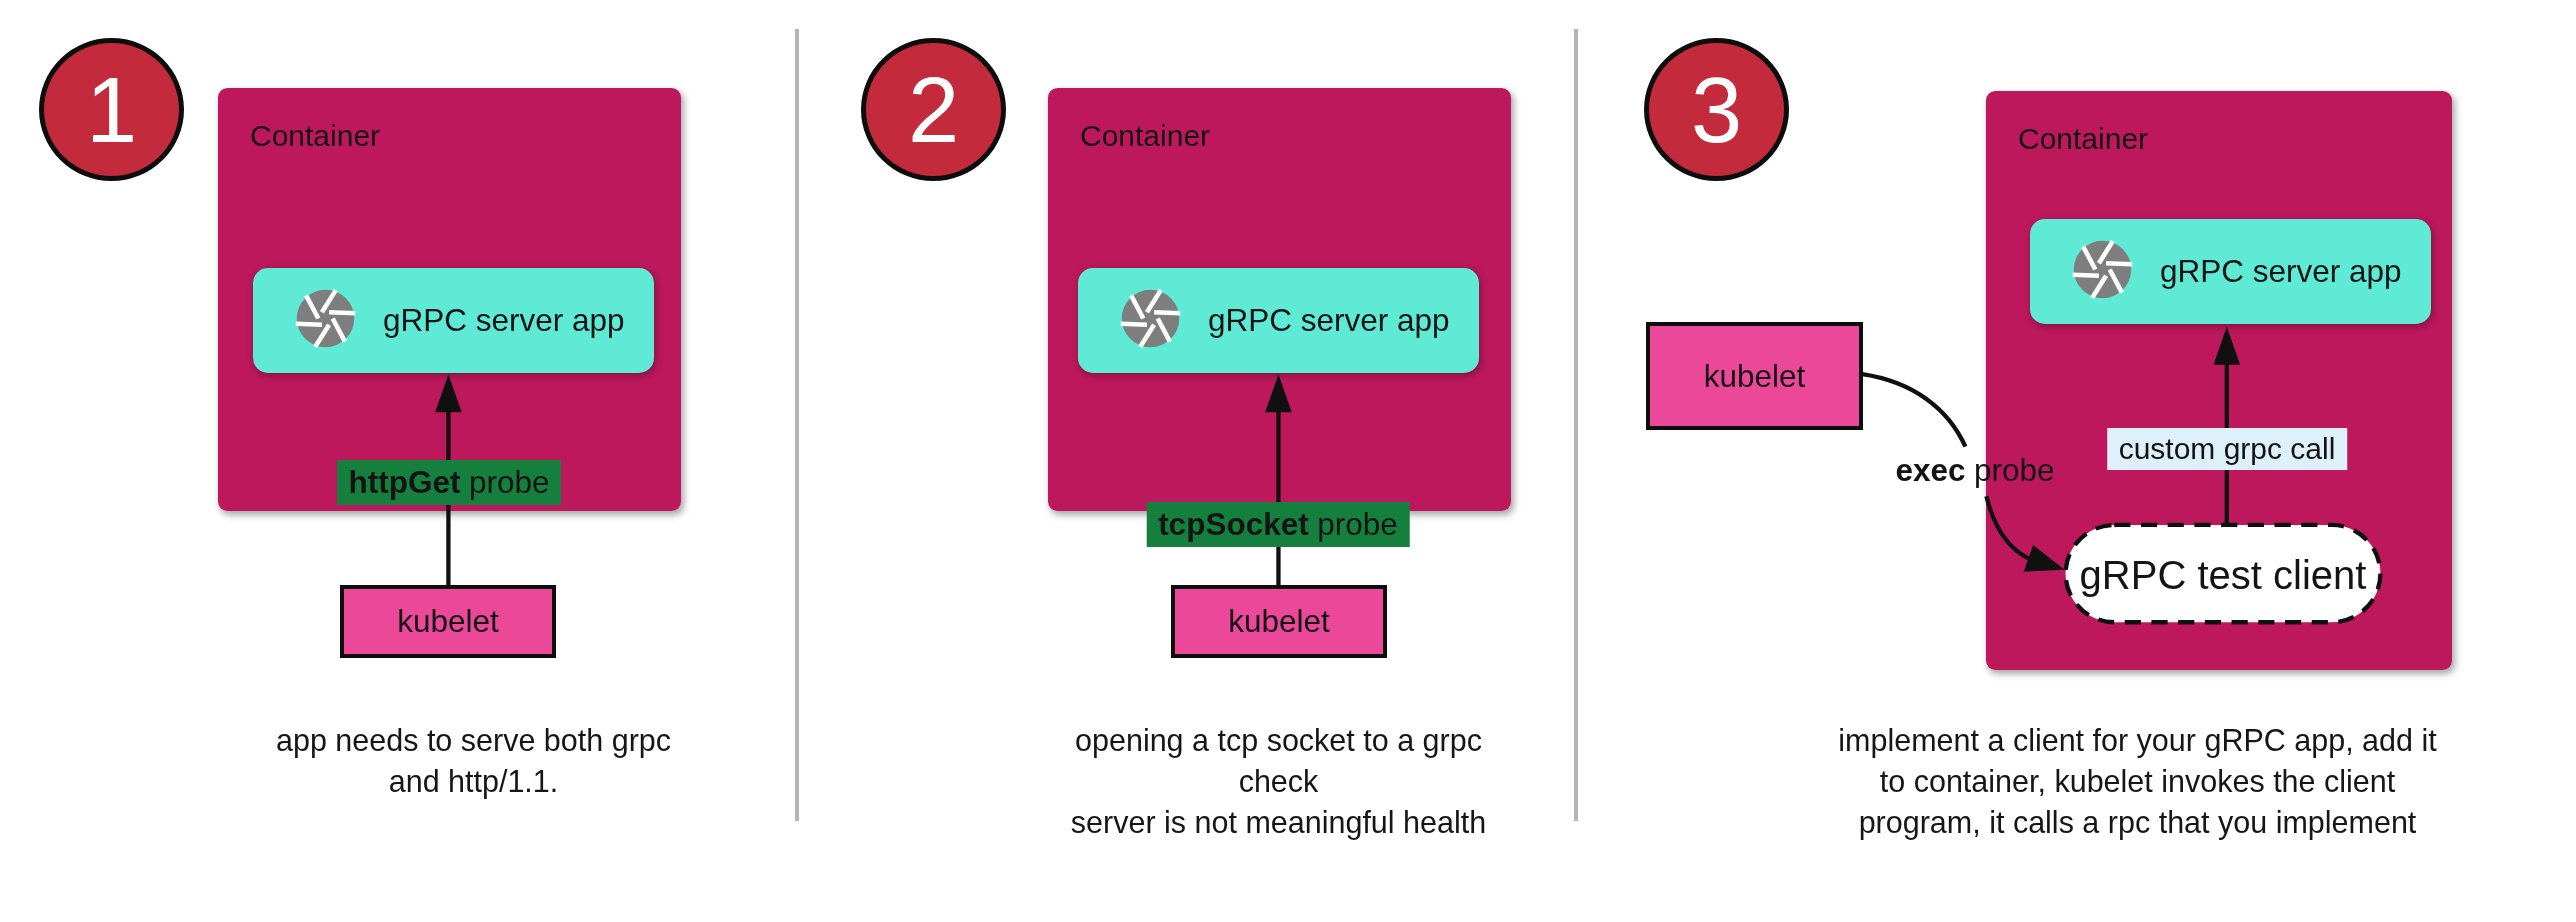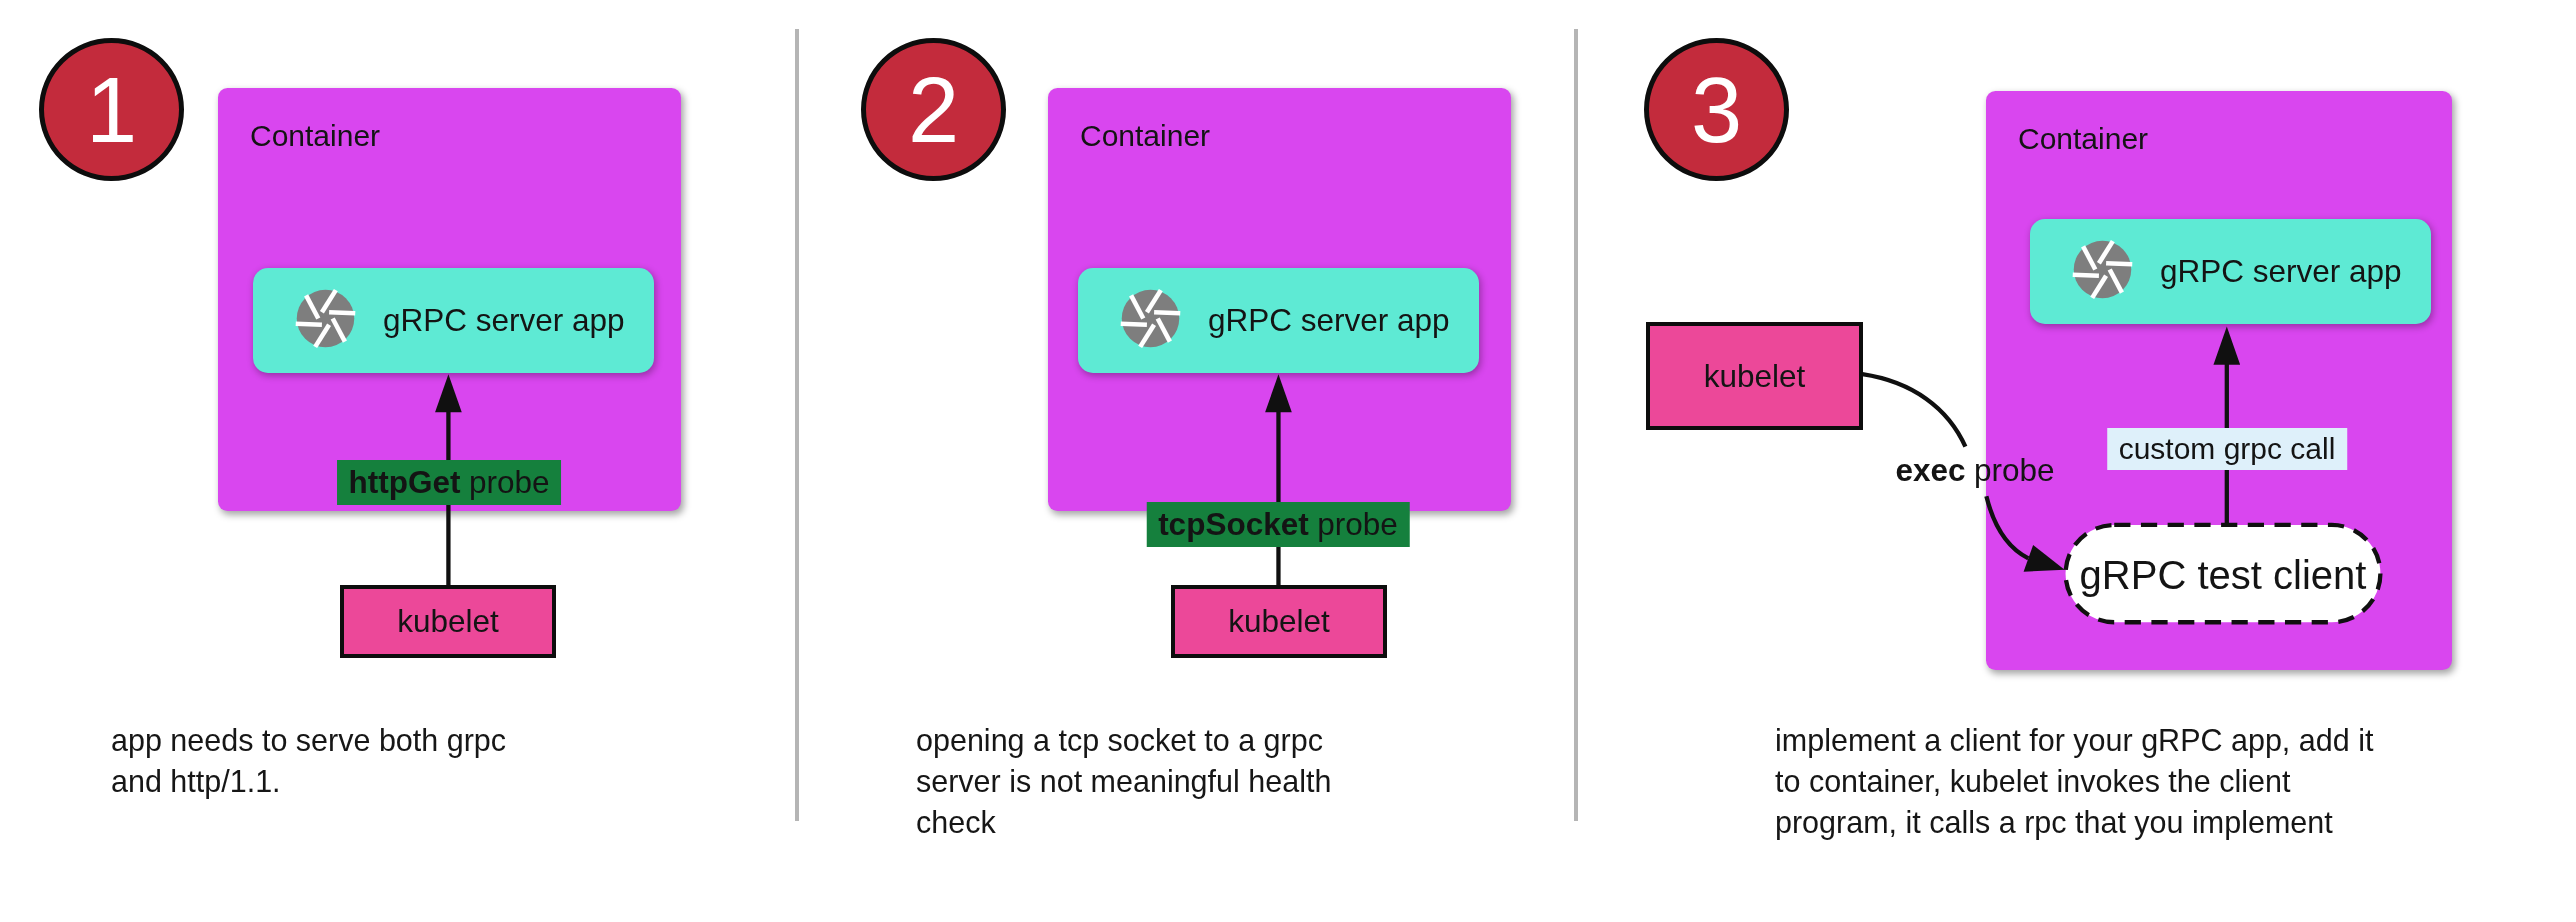--- a/index.html
+++ b/index.html
@@ -14,21 +14,21 @@
   
   .num-circle{
     width:145px;height:143px;border-radius:50%;
     background:#c32b3c;border:5.7px solid #0d0d0d;box-sizing:border-box;
     display:flex;align-items:center;justify-content:center;
     color:#ffffff;font-size:92px;line-height:1;font-weight:400;
   }
 
   
   .container-box{
-    background:#d946ef;border-radius:9.5px;
+    background:#be185d;border-radius:9.5px;
     box-shadow:2.9px 3.8px 7.6px rgba(0,0,0,0.35);
   }
   .container-label{
     position:absolute;left:32px;top:30.5px;
     font-size:30px;color:#141414;
   }
 
   
   .app-box{
     background:#5eead4;border-radius:15px;
@@ -60,21 +60,21 @@
     background:#def0fa;padding:3.8px 11.4px;
   }
 
   .client-label{
     font-size:40px;white-space:nowrap;color:#141414;
     transform:translateX(-50%);
   }
 
   
   .caption{
-    width:725px;text-align:left;
+    width:725px;text-align:center;
     font-size:30.5px;line-height:41px;color:#161616;
   }
 
   
   .divider{width:3.8px;background:#b5b5b5;}
 
   svg.connectors{position:absolute;left:0;top:0;}
 </style>
 </head>
 <body>
@@ -173,22 +173,22 @@
   <div class="abs probe-label blue-bg z4" style="left:1278px;top:460px;margin-top:42px;">
     <span class="bold">tcpSocket</span><span class="rest">probe</span>
   </div>
 
   <div class="abs kubelet-box z2" style="left:1171px;top:585px;width:216px;height:73px;">
     <span>kubelet</span>
   </div>
 
   <div class="abs caption z2" style="left:916px;top:720px;">
     <div>opening a tcp socket to a grpc</div>
+    <div>check</div>
     <div>server is not meaningful health</div>
-    <div>check</div>
   </div>
 
   <div class="abs divider z1" style="left:1574px;top:29px;height:792px;"></div>
 
   <div class="abs num-circle z2" style="left:1644px;top:38px;">
     <span>3</span>
   </div>
 
   <div class="abs container-box z1" style="left:1986px;top:91px;width:466px;height:579px;">
     <div class="container-label">Container</div>

